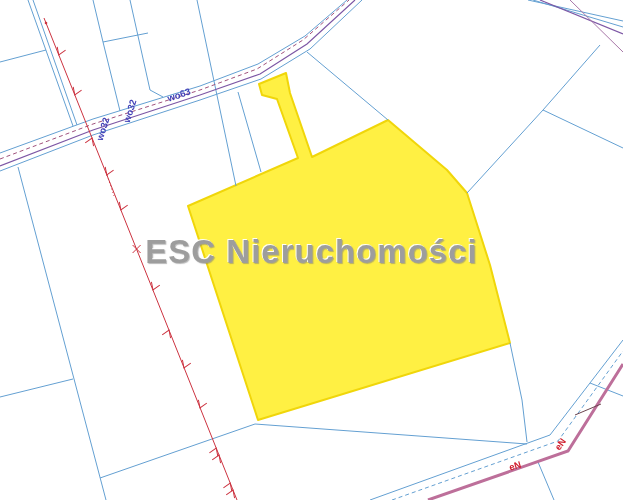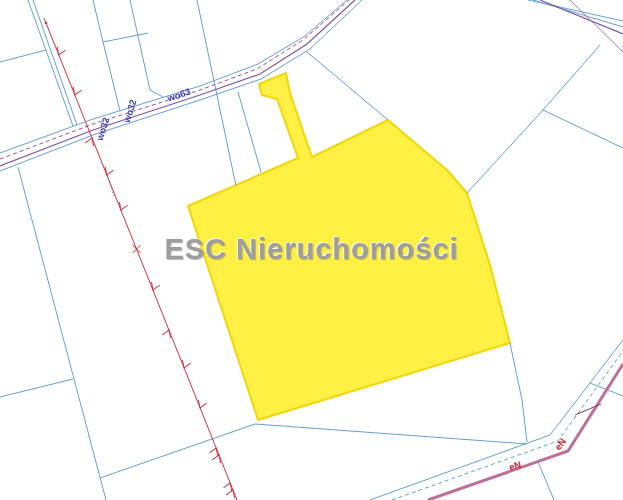--- a/index.html
+++ b/index.html
@@ -18,21 +18,21 @@
   .pur-d{stroke:#a0527d;stroke-width:1;fill:none;stroke-dasharray:4 3;}
   .pink{stroke:#bd6f9a;stroke-width:3;fill:none;}
   .dark{stroke:#6b4550;stroke-width:1;fill:none;}
   .red{stroke:#cc3340;stroke-width:1;fill:none;}
   .parcel{stroke:#f0d60a;stroke-width:2;stroke-linejoin:round;}
   .maplabel{font-family:"Liberation Sans", sans-serif;font-size:9.5px;font-weight:bold;fill:#4343b8;}
   .enlabel{font-family:"Liberation Sans", sans-serif;font-size:9.5px;font-weight:bold;fill:#d02030;}
   .watermark{
     position:absolute;left:0;top:233px;width:623px;
     text-align:center;
-    font-size:29px;font-weight:bold;letter-spacing:1px;
+    font-size:33px;font-weight:bold;letter-spacing:1px;
     color:#9d9d9d;
     text-shadow:-1px -1px 0 rgba(255,255,255,0.95), 1px 1px 1px rgba(125,125,125,0.55);
     pointer-events:none;
     user-select:none;
   }
 </style>
 </head>
 <body>
 
 <div class="stage">

